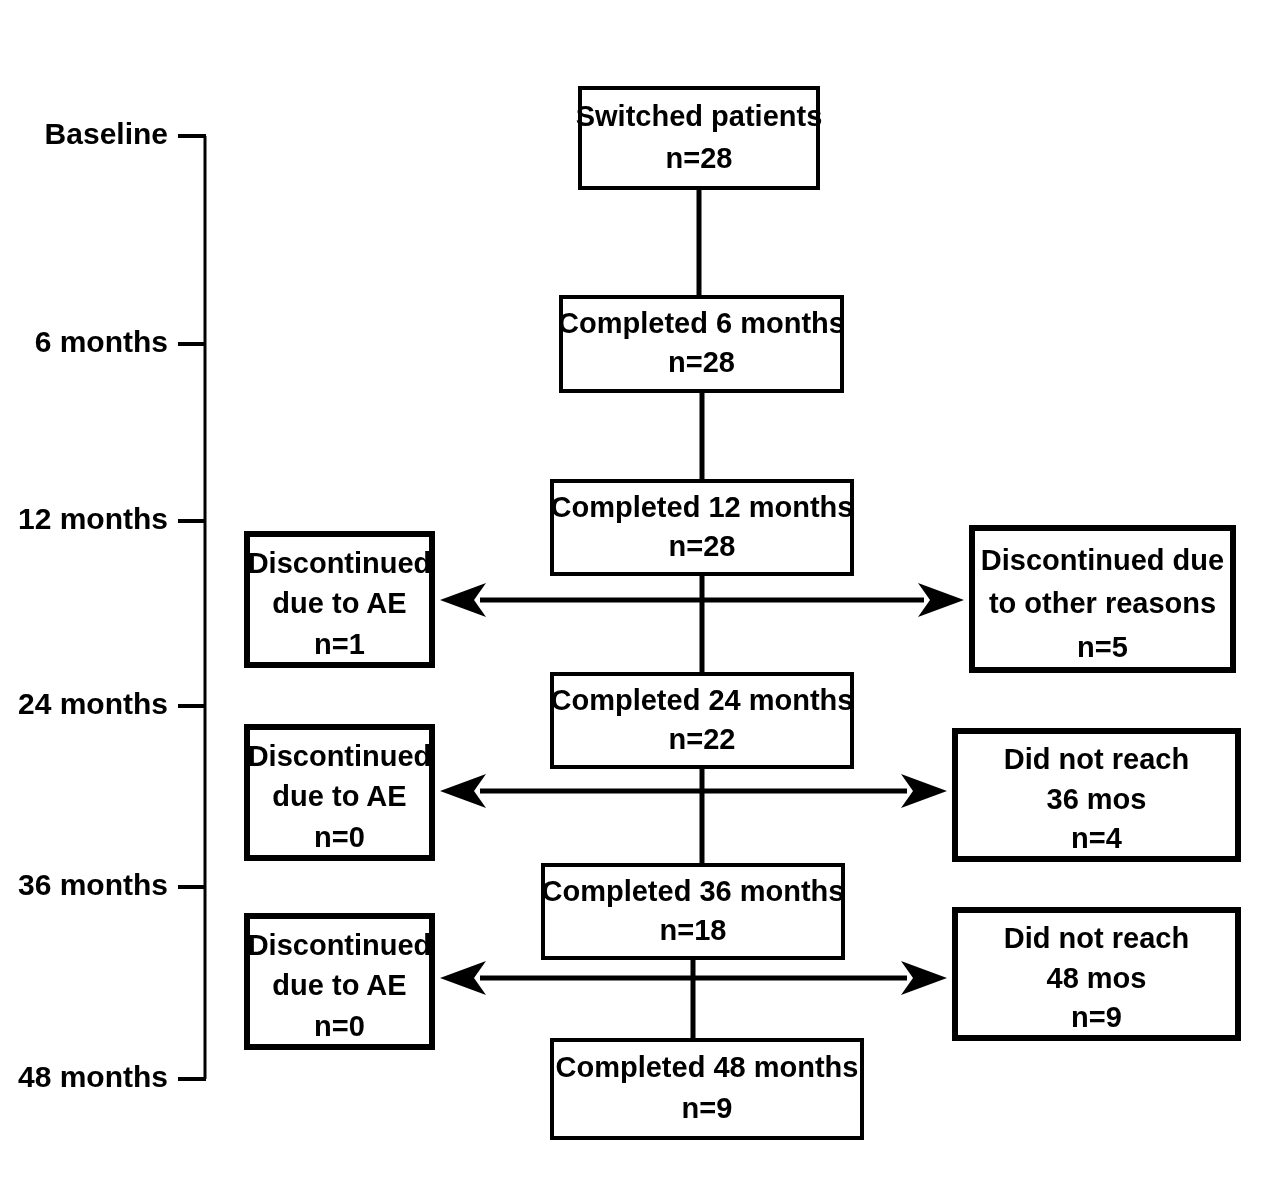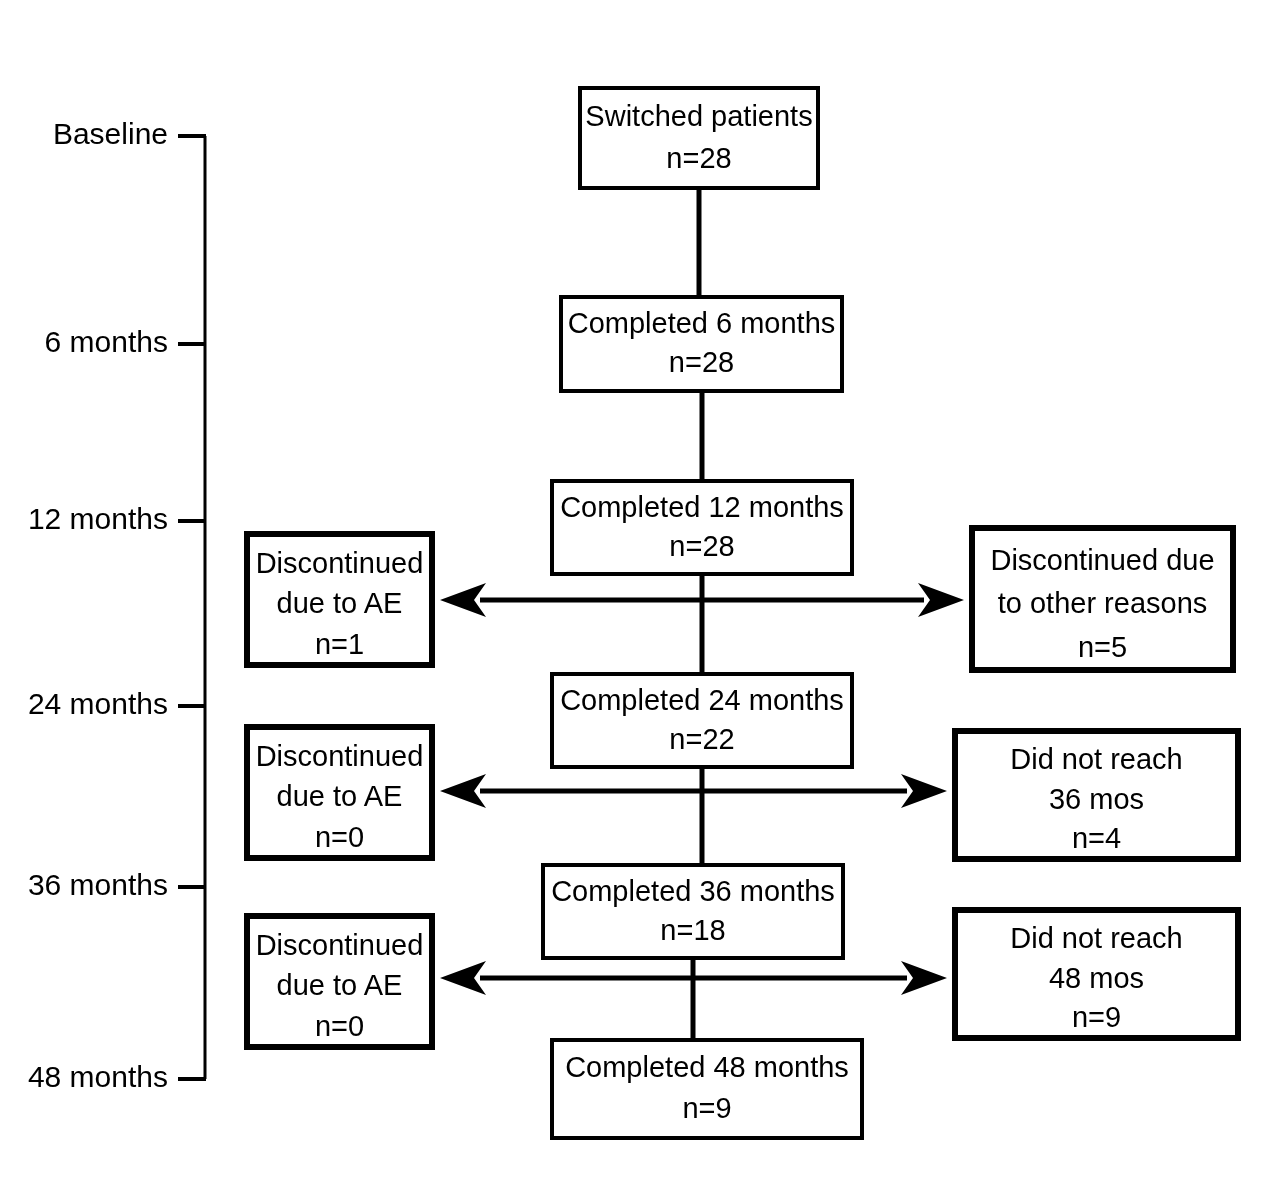--- a/index.html
+++ b/index.html
@@ -11,20 +11,21 @@
     width: 1280px;
     height: 1177px;
     overflow: hidden;
     font-family: "Liberation Sans", sans-serif;
     color: #000000;
   }
   #flowchart-root {
     position: relative;
     width: 1280px;
     height: 1177px;
+    font-weight: bold;
   }
   svg.chart-surface {
     position: absolute;
     left: 0;
     top: 0;
     width: 1280px;
     height: 1177px;
     display: block;
   }
   .node-box {

